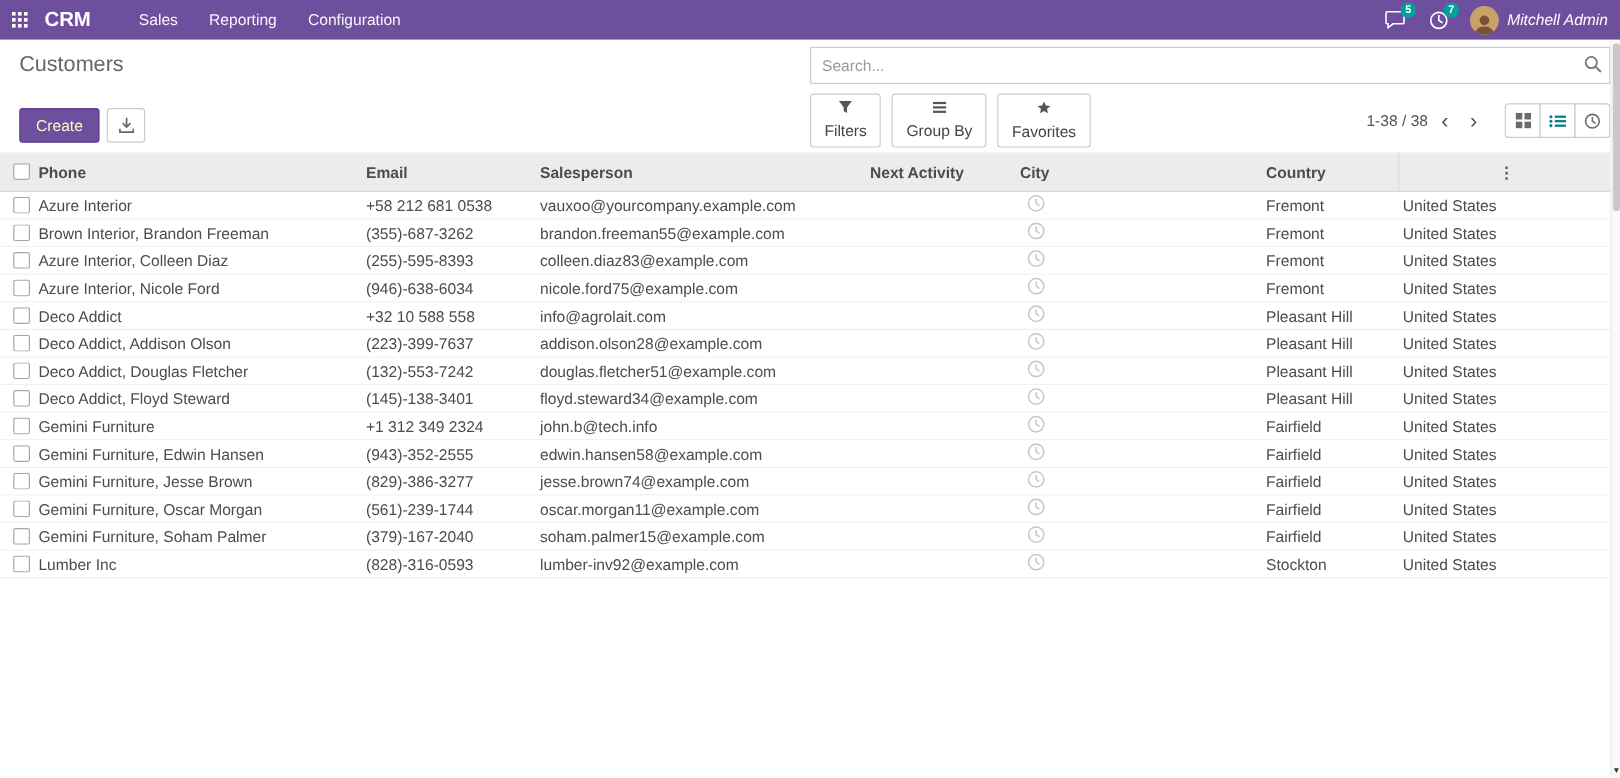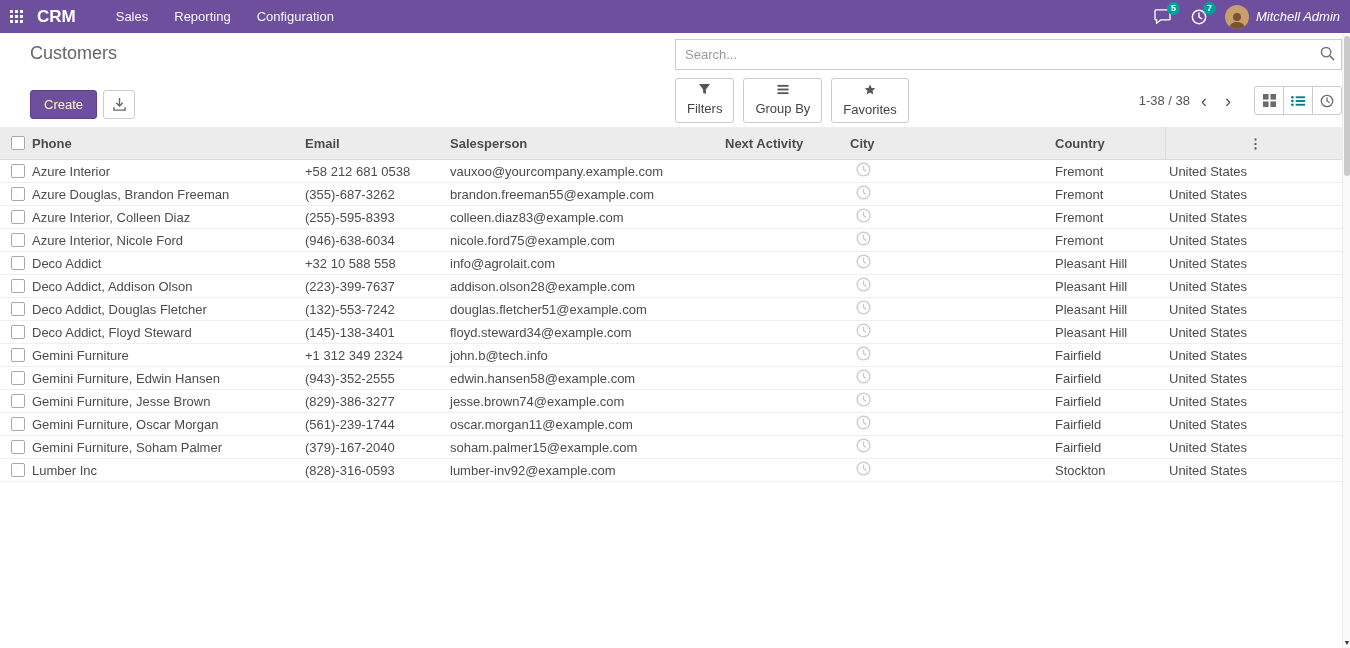--- a/index.html
+++ b/index.html
@@ -29,21 +29,21 @@
   .tray-badge{
     position:absolute;top:-5px;right:-7px;background:var(--badge);color:#fff;
     font-size:9px;line-height:1;padding:2px 4px;border-radius:8px;font-weight:bold;
   }
   .userzone{display:flex;align-items:center;gap:7px;cursor:pointer;font-style:italic;}
   .avatar{width:24px;height:24px;border-radius:50%;background:#c9a06b;overflow:hidden;display:flex;align-items:flex-end;justify-content:center;}
   .user-name{font-size:13px;}
 
   
   .control-panel{display:grid;grid-template-columns:1fr 675px;padding:6px 0 4px 0;border-bottom:0;}
-  .cp-left{padding-left:30px;display:flex;flex-direction:column;justify-content:space-between;}
+  .cp-left{padding-left:16px;display:flex;flex-direction:column;justify-content:space-between;}
   .page-title{font-size:18px;color:#666;margin:4px 0 10px 0;}
   .left-buttons{display:flex;gap:6px;align-items:center;padding-bottom:4px;}
   .btn-primary{
     background:var(--primary);color:#fef9c3;border:1px solid #5d3f8d;border-radius:3px;
     font-size:13px;padding:6px 13px;cursor:pointer;font-family:inherit;
   }
   .btn-icon{
     background:#fff;border:1px solid #ccc;border-radius:3px;width:32px;height:29px;
     display:flex;align-items:center;justify-content:center;cursor:pointer;
   }
@@ -262,21 +262,21 @@
     </div>
     <div class="cell">Fremont</div>
     <div class="cell">United States</div>
     <div class="cell"></div>
   </div>
 
   <div class="trow">
     <div class="cell">
           <div class="checkbox"></div>
         </div>
-    <div class="cell">Azure Douglas, Brandon Freeman</div>
+    <div class="cell">Brown Interior, Brandon Freeman</div>
     <div class="cell">(355)-687-3262</div>
     <div class="cell">brandon.freeman55@example.com</div>
     <div class="cell"></div>
     <div class="cell">
       <svg class="activity-clock" width="15" height="15" viewBox="0 0 16 16">
             <circle cx="8" cy="8" r="6.8" fill="none" stroke="#c4c4c4" stroke-width="1.4"></circle>
             <path d="M8 4.5V8l2.4 1.7" fill="none" stroke="#c4c4c4" stroke-width="1.4" stroke-linecap="round"></path>
           </svg>
     </div>
     <div class="cell">Fremont</div>

